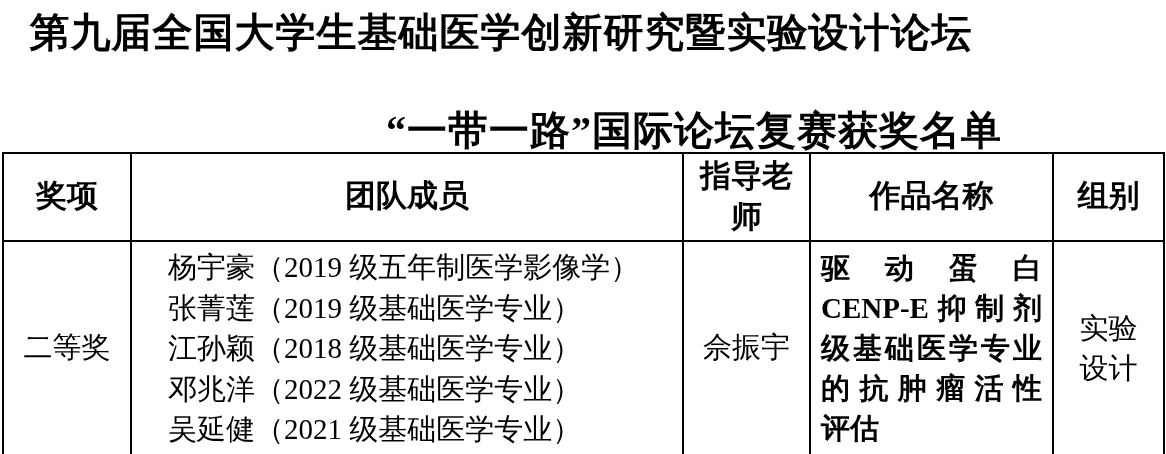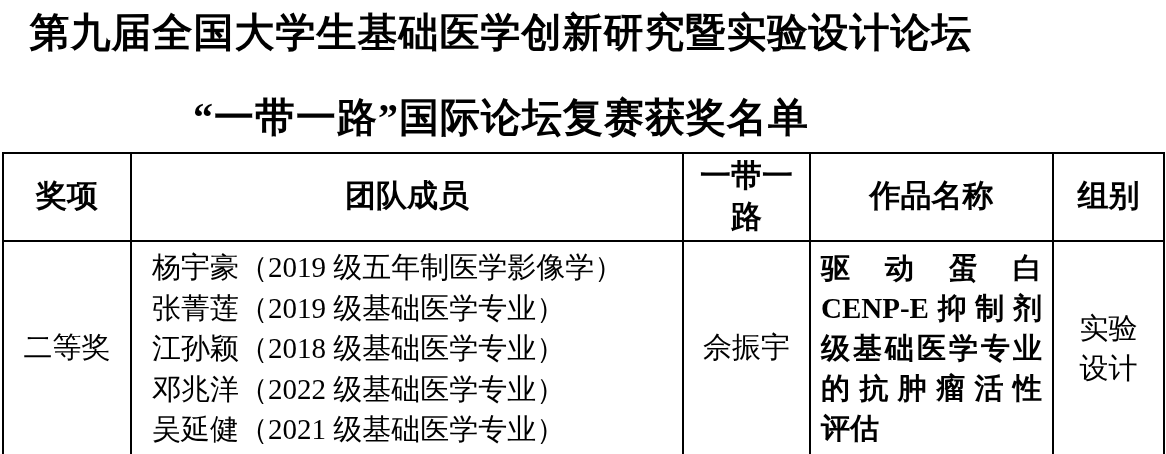--- a/index.html
+++ b/index.html
@@ -11,21 +11,21 @@
   }
   body { position: relative; }
 
   .doc-title {
     position: absolute; left: 0; width: 1002px;
     text-align: center; font-weight: bold;
     font-size: 40px; letter-spacing: 1px;
     white-space: nowrap;
   }
   .doc-title.line1 { top: 5px; }
-  .doc-title.line2 { top: 90px; }
+  .doc-title.line2 { top: 103px; text-align: right; }
 
   table.award-table {
     position: absolute; top: 152px; left: 2px;
     width: 1161px;
     border-collapse: collapse; table-layout: fixed;
   }
   .award-table th, .award-table td {
     border: 2px solid #000000;
     vertical-align: middle;
   }
@@ -37,21 +37,21 @@
     padding: 2px 12px;
   }
   .award-table td { font-size: 29px; }
 
   td.c-award   { text-align: center; }
   td.c-advisor { text-align: center; }
   td.c-group   { text-align: center; line-height: 40px; padding: 0 12px; }
   td.c-members { padding: 2px 6px 2px 20px; line-height: 40.5px; }
   td.c-work    { padding: 2px 10px; line-height: 40px; }
 
-  .member-line { white-space: nowrap; }
+  .member-line { white-space: nowrap; margin-left: 16px; }
   .work-line {
     text-align: justify;
     text-align-last: justify;
     text-justify: inter-character;
     font-weight: bold;
   }
   .work-line.is-last {
     text-align: right;
     text-align-last: left;
   }
@@ -68,21 +68,21 @@
     <col style="width:128px">
     <col style="width:552px">
     <col style="width:127px">
     <col style="width:243px">
     <col style="width:111px">
   </colgroup>
   <thead>
     <tr>
       <th>奖项</th>
       <th>团队成员</th>
-      <th>一带一路</th>
+      <th>指导老师</th>
       <th>作品名称</th>
       <th>组别</th>
     </tr>
   </thead>
   <tbody>
     <tr>
       <td class="c-award">二等奖</td>
       <td class="c-members">
         <div class="member-line">杨宇豪（2019 级五年制医学影像学）</div>
         <div class="member-line">张菁莲（2019 级基础医学专业）</div>

